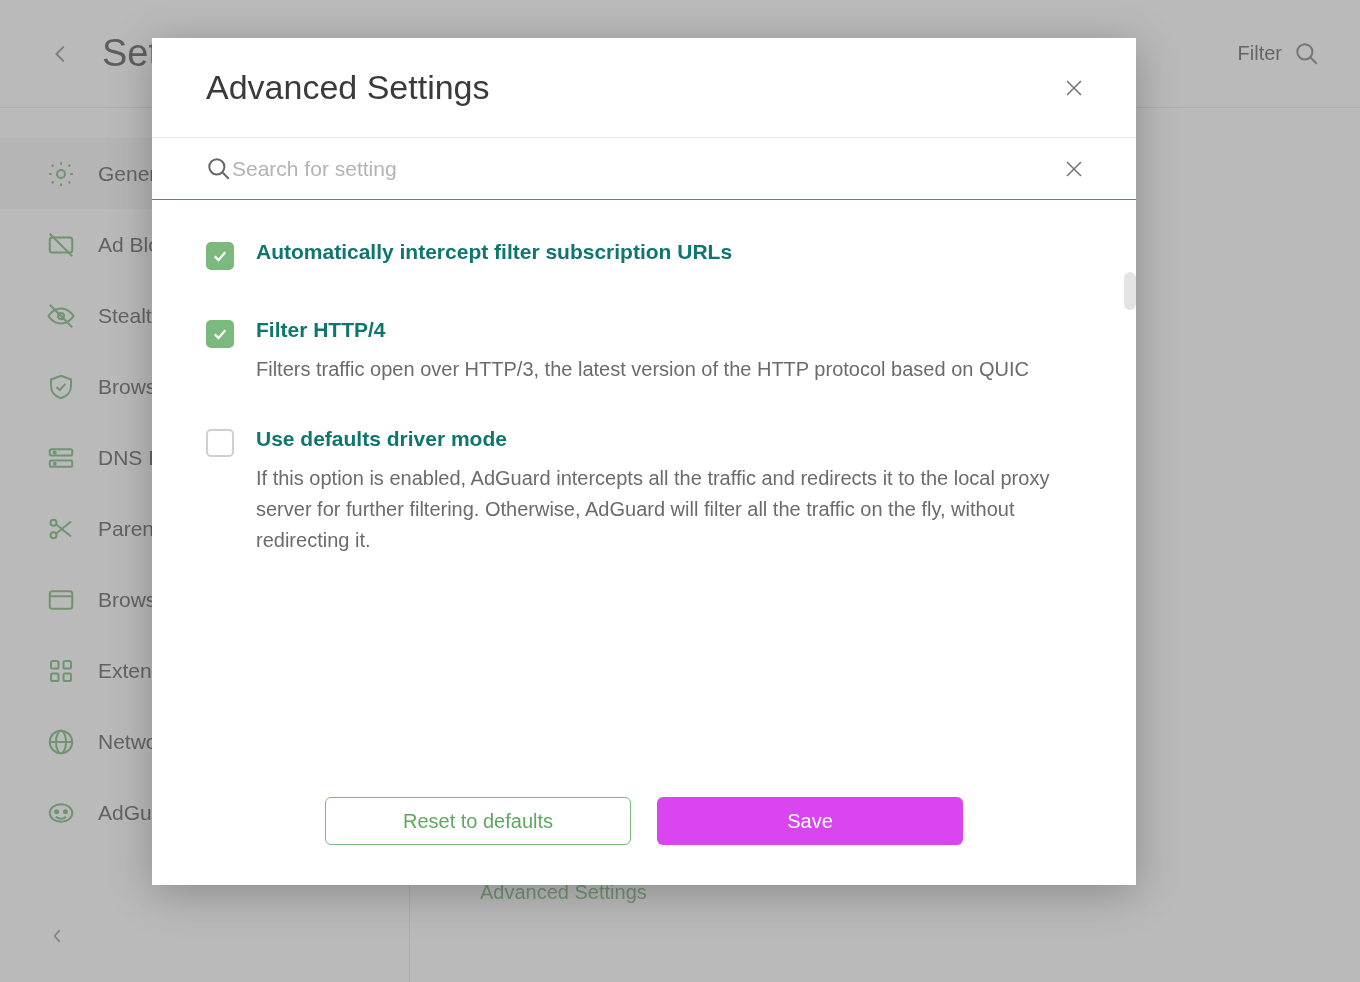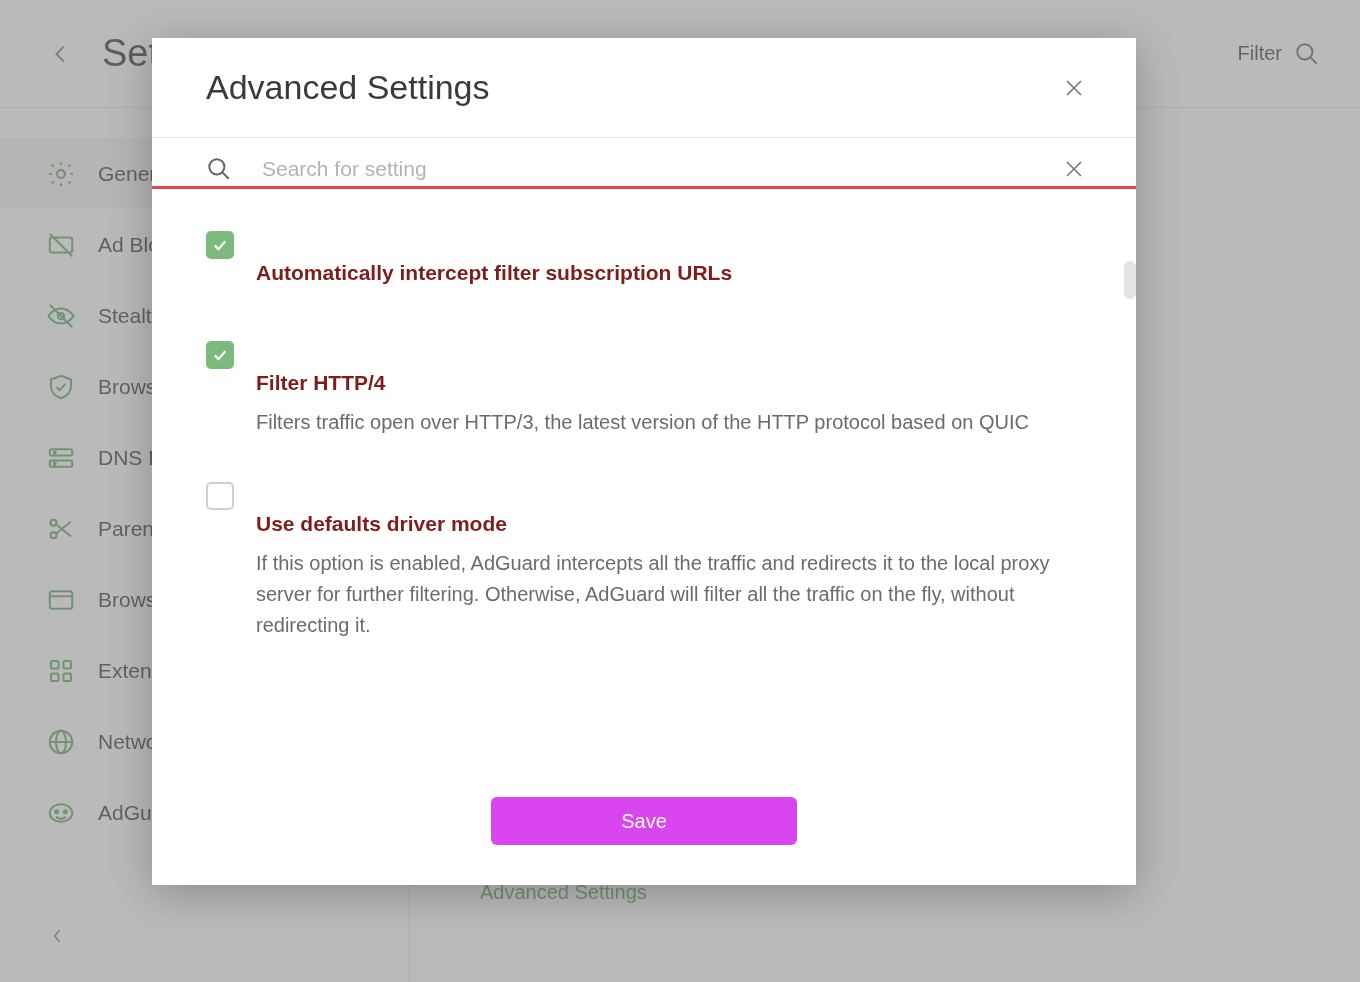--- a/index.html
+++ b/index.html
@@ -77,23 +77,22 @@
       display: flex; align-items: center; justify-content: space-between;
       padding: 30px 50px 30px 54px;
       border-bottom: 1px solid #e7e7e7;
     }
     .modal-title { font-size: 34px; font-weight: 300; color: #3a3a3a; }
     .close-icon, .clear-icon { width: 24px; height: 24px; cursor: pointer; color:#777; }
     .close-icon svg, .clear-icon svg { width: 100%; height: 100%; stroke: currentColor; stroke-width: 1.6; }
 
     .modal-search-row {
       display: flex; align-items: center;
-      padding: 18px 50px 4px 54px;
-      border-bottom: 3px solid #ef4444;
-      gap: 30px;
+      padding: 18px 50px 17px 54px;
+      border-bottom: 1px solid #ef4444;
     }
     .search-icon { width: 26px; height: 26px; color:#666; }
     .search-icon svg { width: 100%; height: 100%; stroke: currentColor; fill:none; stroke-width: 1.8; }
     .modal-search-input {
       flex: 1; border: none; outline: none;
       font-size: 21px; color: #333;
     }
     .modal-search-input::placeholder { color: #b3b3b3; }
 
     .modal-body {
@@ -108,21 +107,21 @@
     .setting-row { display: flex; gap: 22px; margin-bottom: 42px; }
     .chk {
       width: 28px; height: 28px; flex: none;
       border: 2px solid #cfcfcf; border-radius: 5px;
       display: flex; align-items: center; justify-content: center;
       cursor: pointer; margin-top: 2px;
     }
     .chk.checked { background: #7cb97c; border-color: #7cb97c; }
     .chk.checked svg { stroke: #fff; stroke-width: 3; width: 18px; height: 18px; }
     .setting-text { flex: 1; }
-    .setting-title { font-size: 21px; font-weight: 700; color: #7f1d1d; margin-bottom: 12px; margin-top: 32px; }
+    .setting-title { font-size: 21px; font-weight: 700; color: #0f766e; margin-bottom: 12px; }
     .setting-desc { font-size: 20px; color: #6b6b6b; line-height: 1.55; }
 
     .modal-footer {
       display: flex; justify-content: center; gap: 26px;
       padding: 28px 0 40px 0;
     }
     .btn {
       width: 306px; height: 48px;
       border-radius: 6px; font-size: 20px;
       display: flex; align-items: center; justify-content: center;
@@ -351,15 +350,16 @@
     <div class="setting-row">
       <div class="chk"></div>
       <div class="setting-text">
         <div class="setting-title">Use defaults driver mode</div>
         <div class="setting-desc">If this option is enabled, AdGuard intercepts all the traffic and redirects it to the local proxy server for further filtering. Otherwise, AdGuard will filter all the traffic on the fly, without redirecting it.</div>
       </div>
     </div>
   </div>
 
   <div class="modal-footer">
+    <div class="btn btn-outline">Reset to defaults</div>
     <div class="btn btn-primary">Save</div>
   </div>
 </div>
 
 </body></html>

